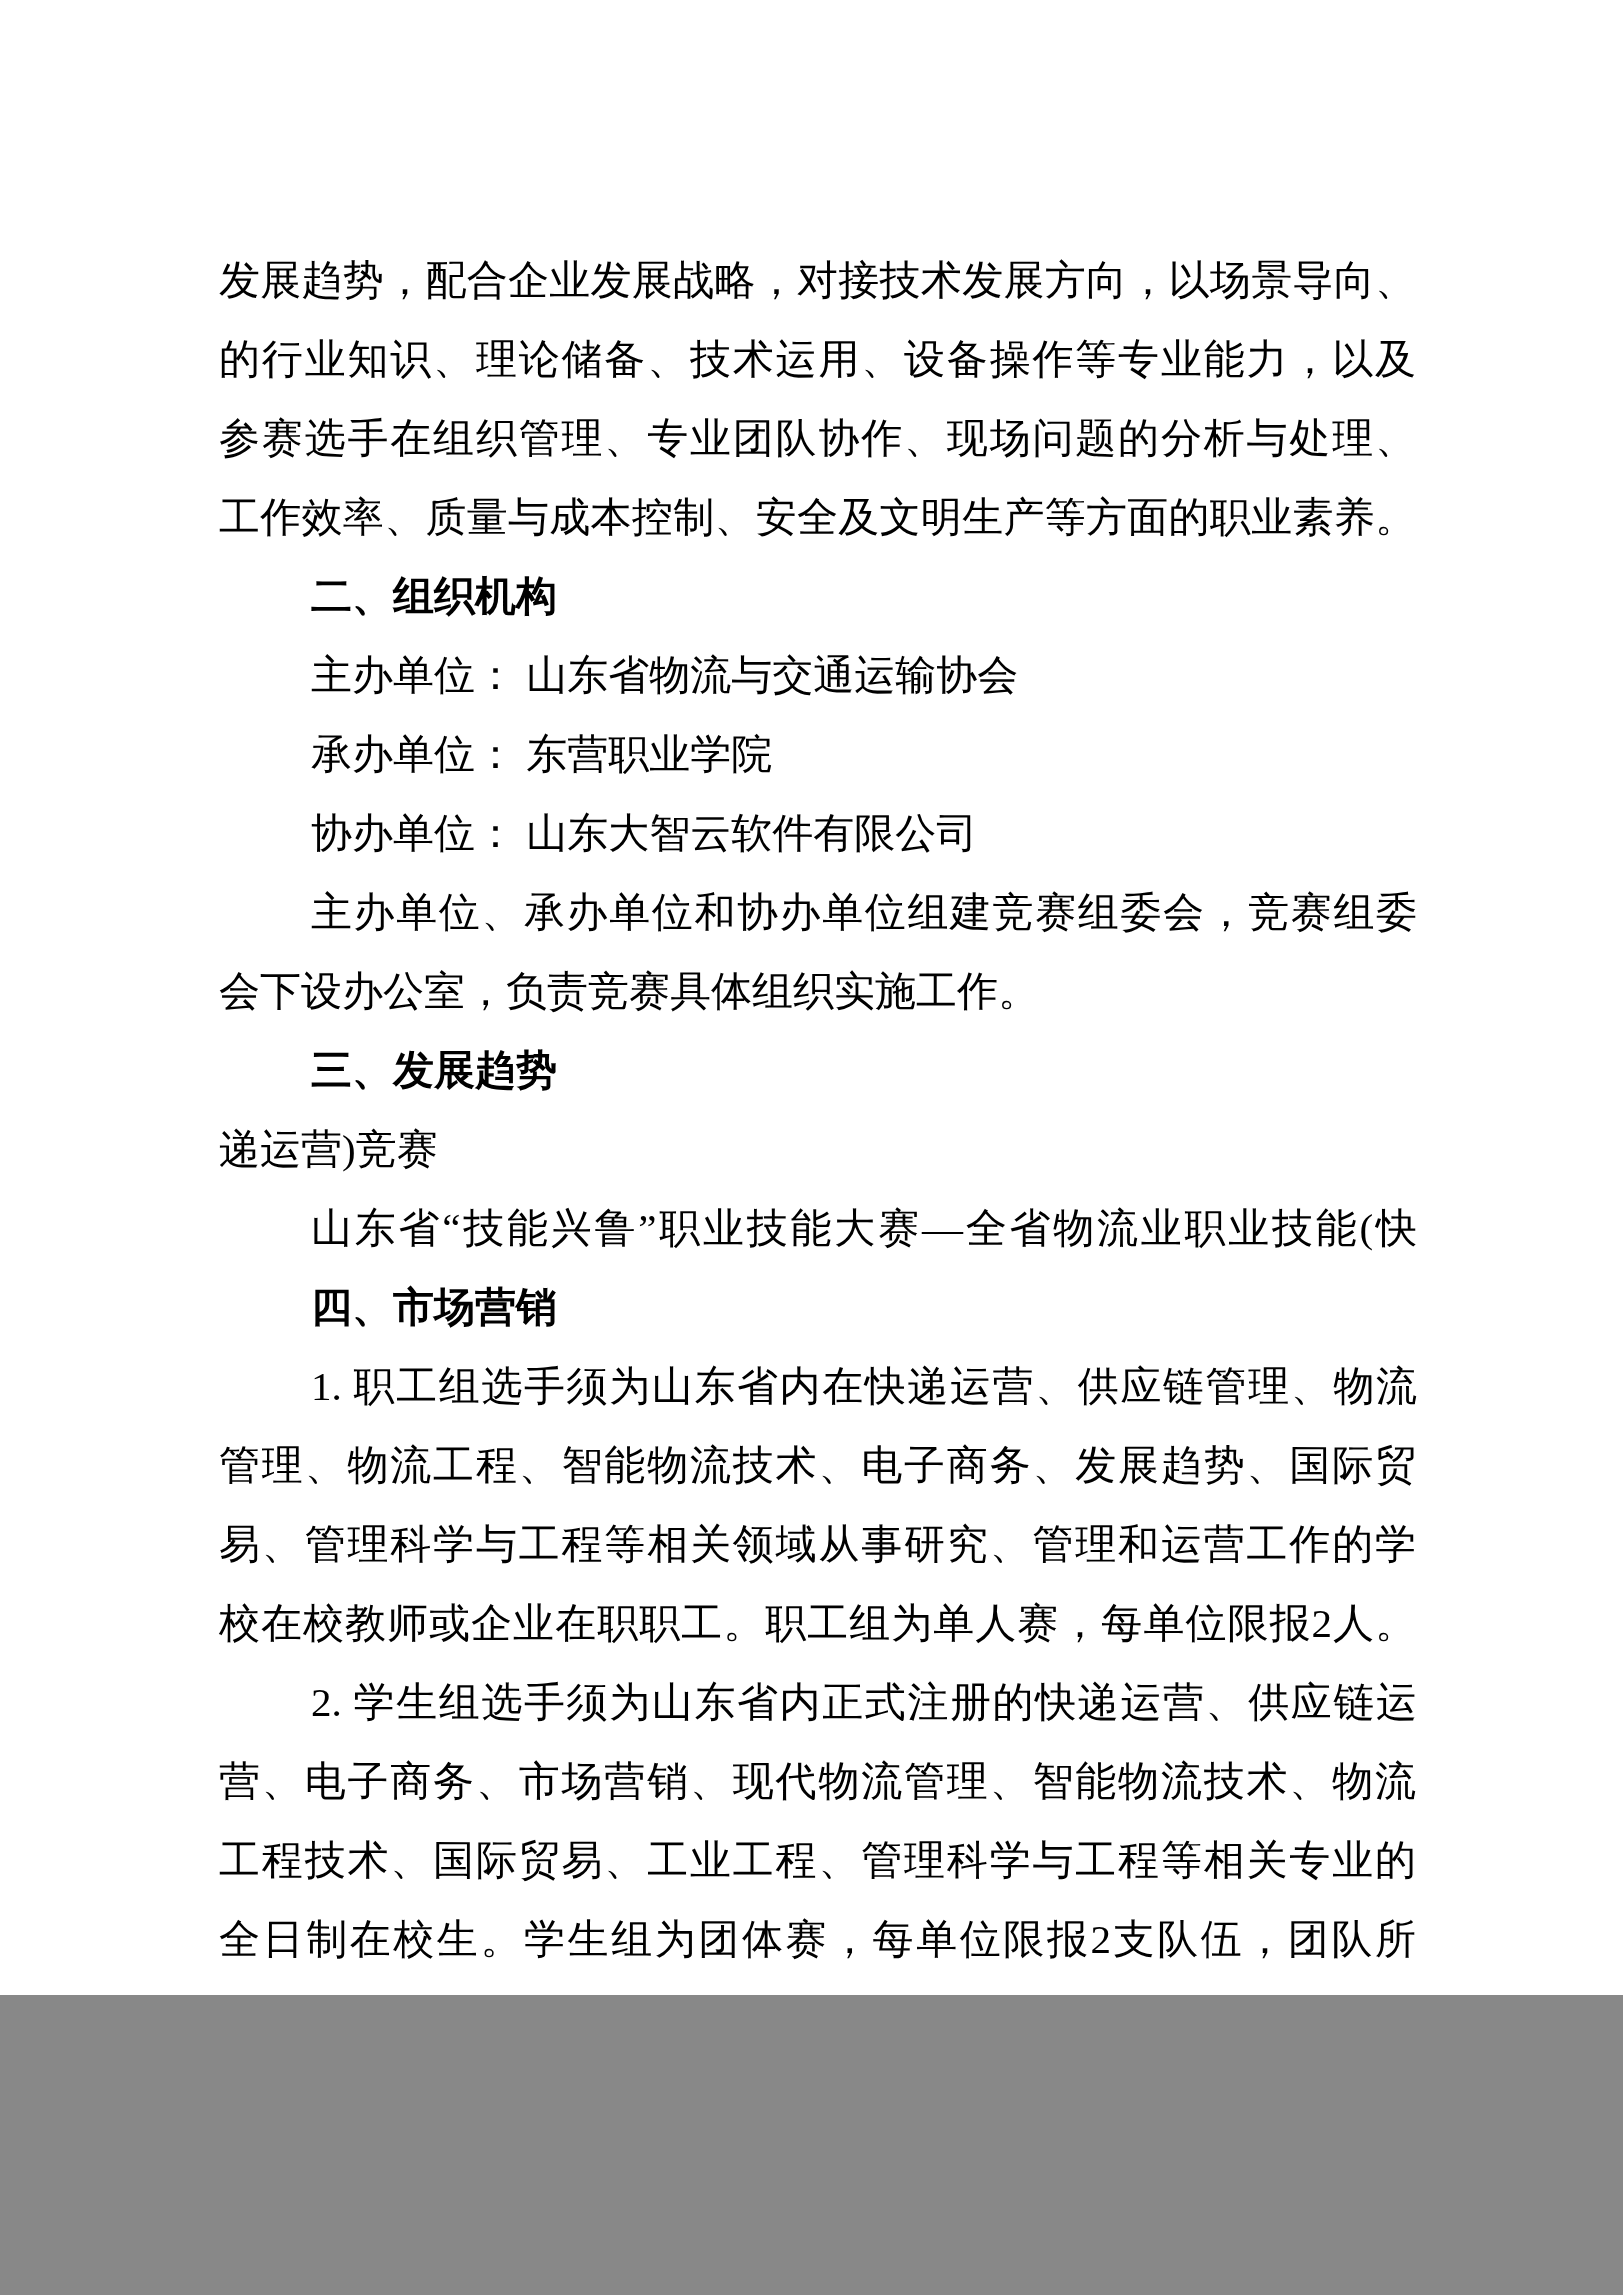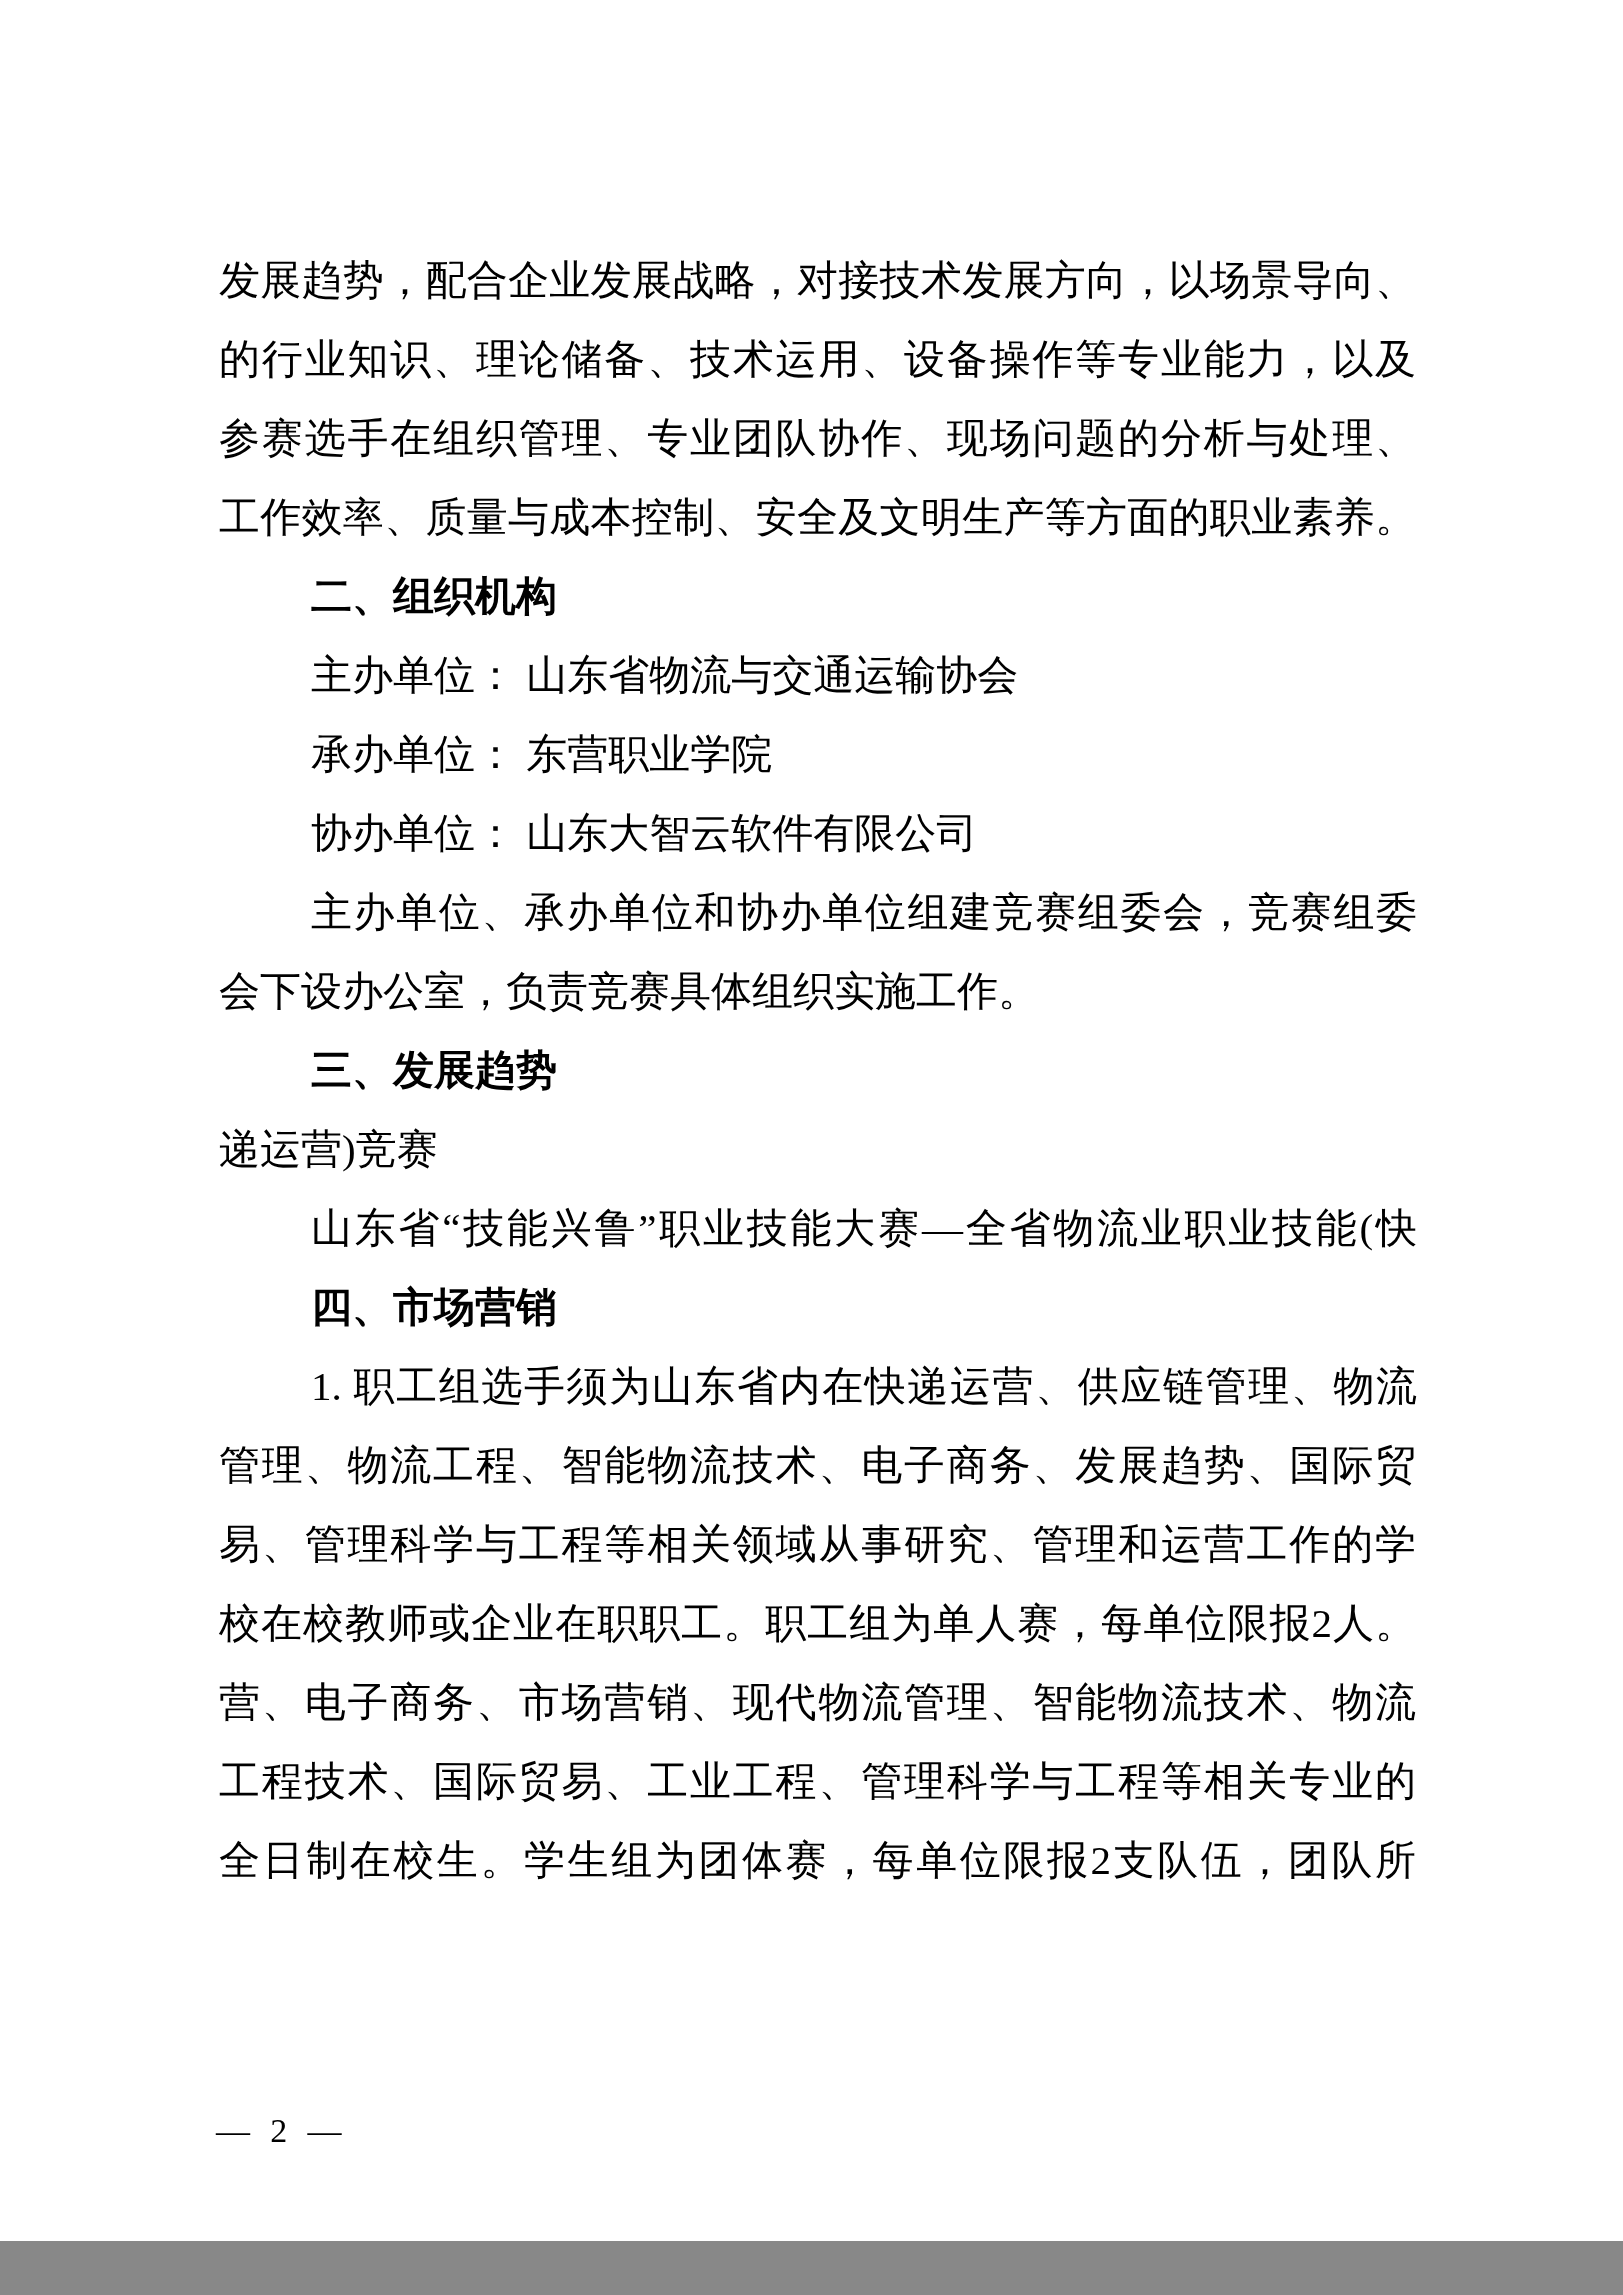--- a/index.html
+++ b/index.html
@@ -3,21 +3,21 @@
 <meta charset="utf-8">
 <style>
   html, body {
     margin: 0;
     padding: 0;
     background: #888;
   }
   .page {
     position: relative;
     width: 1623px;
-    height: 2241px;
+    height: 1995px;
     background: #ffffff;
     color: #000000;
     font-family: "Liberation Serif", "DejaVu Serif", serif;
     overflow: hidden;
   }
   .text-block {
     position: absolute;
     left: 219px;
     top: 241px;
     width: 1197px;
@@ -71,19 +71,20 @@
       <div class="line ind jf">主办单位、承办单位和协办单位组建竞赛组委会，竞赛组委</div>
       <div class="line">会下设办公室，负责竞赛具体组织实施工作。</div>
       <div class="line heading ind">三、发展趋势</div>
       <div class="line">递运营)竞赛</div>
       <div class="line ind jf">山东省“技能兴鲁”职业技能大赛—全省物流业职业技能(快</div>
       <div class="line heading ind">四、市场营销</div>
       <div class="line ind jf">1. 职工组选手须为山东省内在快递运营、供应链管理、物流</div>
       <div class="line jf">管理、物流工程、智能物流技术、电子商务、发展趋势、国际贸</div>
       <div class="line jf">易、管理科学与工程等相关领域从事研究、管理和运营工作的学</div>
       <div class="line jf">校在校教师或企业在职职工。职工组为单人赛，每单位限报2人。</div>
+      <div class="line ind jf">2. 学生组选手须为山东省内正式注册的快递运营、供应链运</div>
       <div class="line jf">营、电子商务、市场营销、现代物流管理、智能物流技术、物流</div>
       <div class="line jf">工程技术、国际贸易、工业工程、管理科学与工程等相关专业的</div>
       <div class="line jf">全日制在校生。学生组为团体赛，每单位限报2支队伍，团队所</div>
     </div>
   <div class="page-footer">— 2 —</div>
 </div>
 
 
 </body></html>

